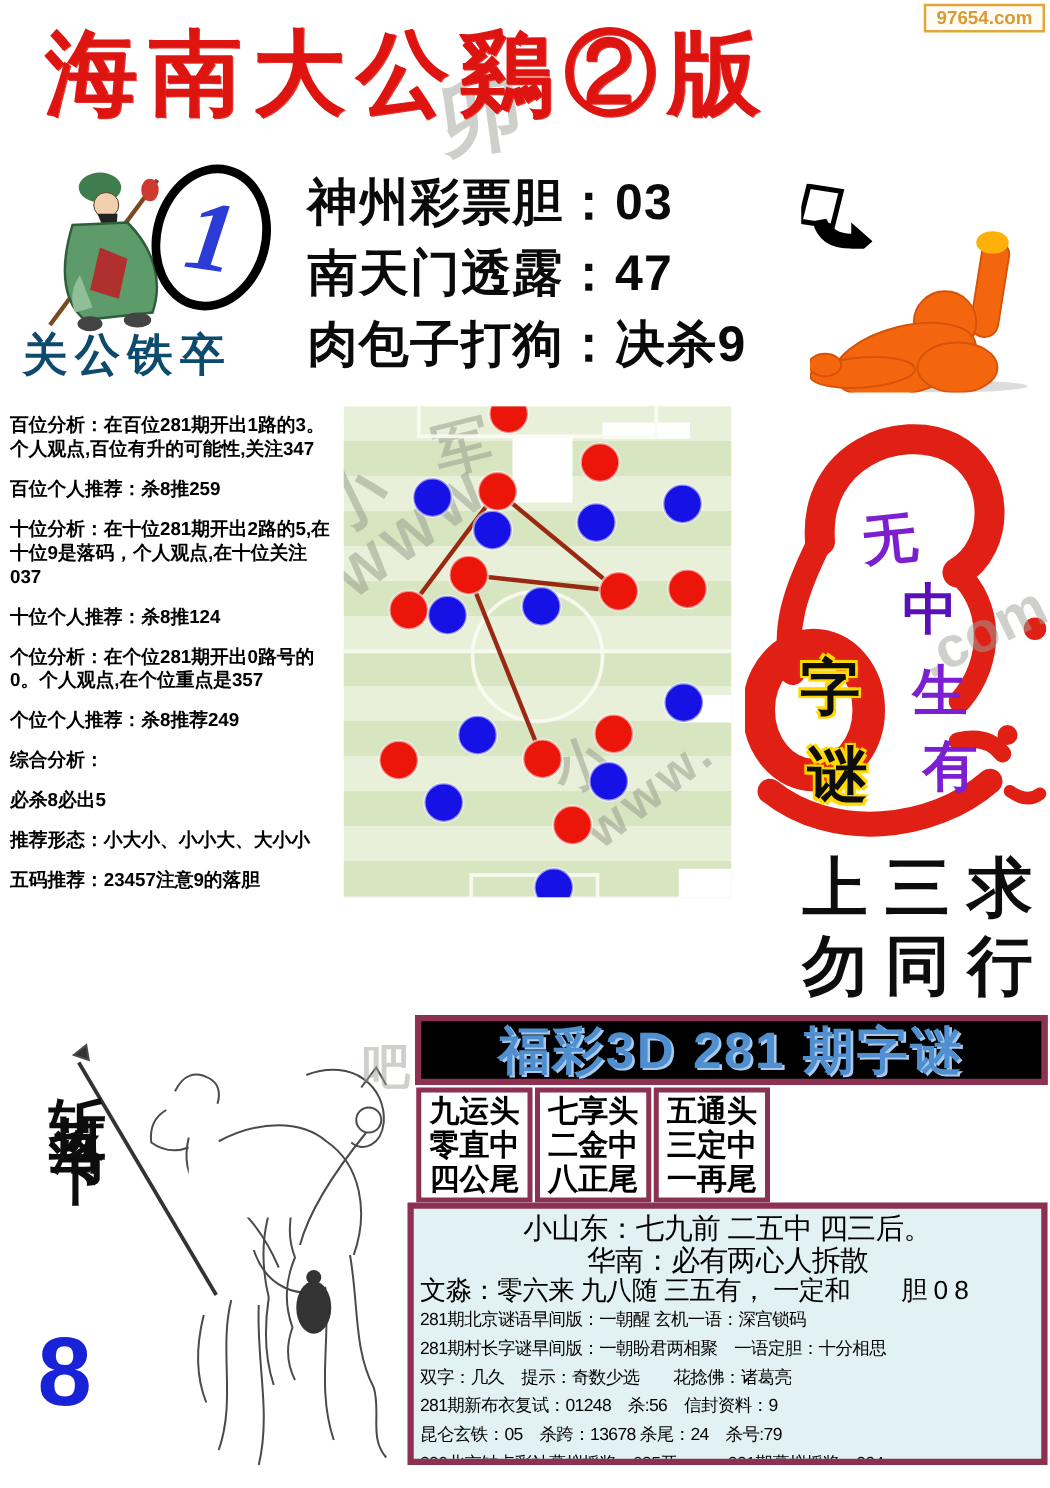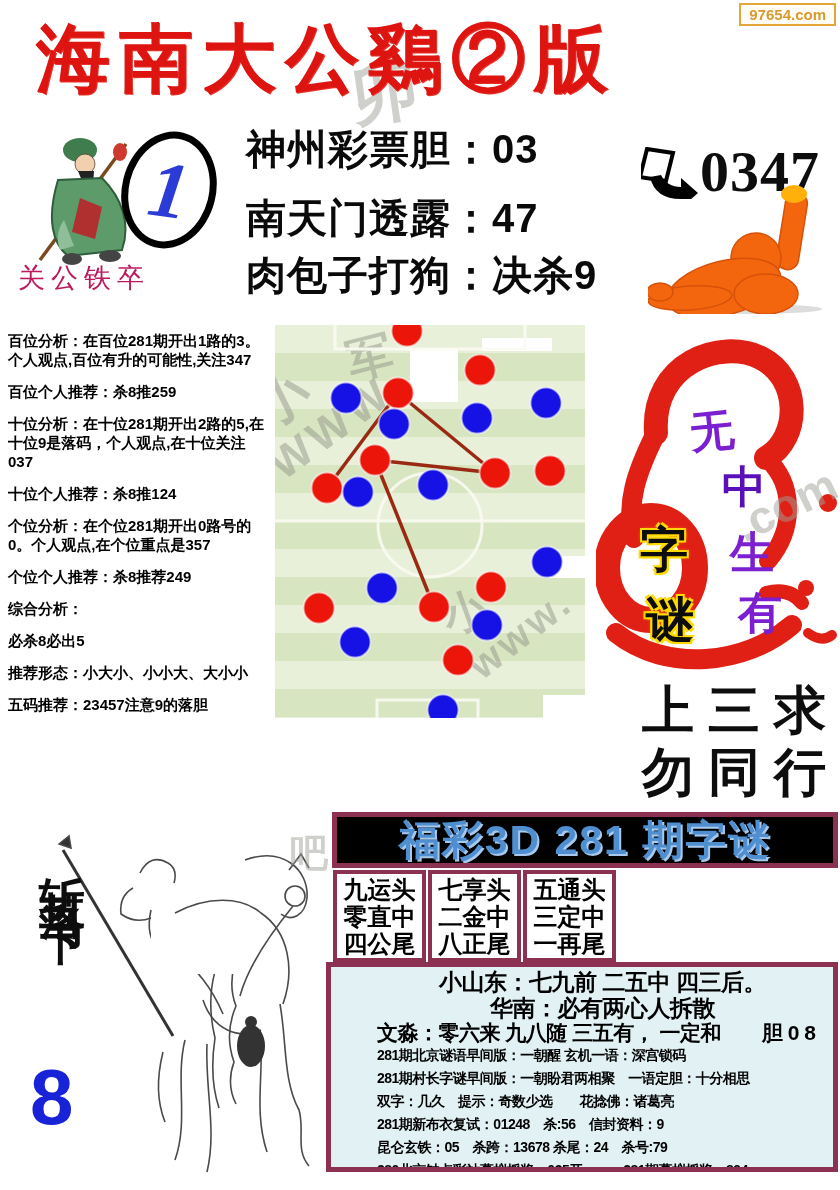--- a/index.html
+++ b/index.html
@@ -28,26 +28,26 @@
   .oval {
     left:122px; top:131px; width:94px; height:118px;
     border:7px solid #000; border-radius:50%; transform:rotate(14deg);
     display:flex; align-items:center; justify-content:center; background:transparent;
   }
   .oval span {
     font-family:"Liberation Serif", serif; font-style:italic;
     font-size:80px; font-weight:700; color:#2a3bd6; transform:rotate(-6deg);
   }
   .guan-caption {
-    left:18px; top:260px; font-size:27px; font-weight:400; color:#be185d; letter-spacing:6px;
+    left:18px; top:260px; font-size:36px; font-weight:700; color:#0c4a6e; letter-spacing:6px;
   }
 
   
   .tip { left:246px; font-size:40px; font-weight:900; color:#0a0a0a; white-space:nowrap; letter-spacing:1px;}
-  .tip1 { top:122px; } .tip2 { top:191px; } .tip3 { top:248px; }
+  .tip1 { top:134px; } .tip2 { top:191px; } .tip3 { top:248px; }
 
   .num0347 {
     left:700px; top:138px; font-family:"Liberation Serif", serif;
     font-size:58px; font-weight:700; color:#0d0d0d; letter-spacing:1px;
   }
 
   
   .analysis { left:8px; top:331px; width:260px; }
   .analysis p {
     font-size:15px; font-weight:700; line-height:19px; margin-bottom:13px; color:#000;
@@ -91,21 +91,21 @@
     top:870px; width:93px; height:92px; border:4px solid #8d3153; background:#fff;
     font-size:24px; font-weight:900; line-height:27px; color:#000;
     display:flex; flex-direction:column; align-items:center; justify-content:center;
   }
   .tbox1 { left:333px; } .tbox2 { left:428px; } .tbox3 { left:523px; }
   .panel-big {
     left:326px; top:962px; width:512px; height:210px;
     border:5px solid #8d3153; background:#e2f1f3; padding:2px 5px;
     overflow:hidden;
   }
-  .panel-big div { white-space:nowrap; font-weight:700; color:#000; letter-spacing:-0.5px;margin-left:41px; }
+  .panel-big div { white-space:nowrap; font-weight:400; color:#000; letter-spacing:-0.5px; }
   .pl-c { text-align:center; font-size:23px; line-height:26px; }
   .pl   { font-size:14px; line-height:23px; }
 </style>
 </head>
 <body>
 
 <div id="page">
 
   <div class="abs badge">97654.com</div>
 
@@ -132,21 +132,20 @@
   <div class="abs guan-caption">关公铁卒</div>
 
   <div class="abs tip tip1">神州彩票胆：03</div>
   <div class="abs tip tip2">南天门透露：47</div>
   <div class="abs tip tip3">肉包子打狗：决杀9</div>
 
   <svg class="abs" style="left:641px; top:147px;" width="58" height="52" viewBox="0 0 58 52">
     <path d="M6 2 l26 4 -7 28 -26 -4 z" fill="#fff" stroke="#000" stroke-width="4"></path>
     <path d="M20 28 q6 12 20 12 l0 -9 17 15 -17 15 0 -9 q-26 0 -31 -22 z" fill="#000"></path>
   </svg>
-  <div class="abs num0347">0347</div>
 
   <svg class="abs" style="left:648px; top:182px;" width="192" height="132" viewBox="0 0 192 132">
     <ellipse cx="102" cy="127" rx="72" ry="5" fill="#dcdcdc"></ellipse>
     <g fill="#f4660e" stroke="#d6510a" stroke-width="1.5">
       <rect x="133" y="10" width="22" height="78" rx="11" transform="rotate(9 144 49)"></rect>
       <ellipse cx="146" cy="12" rx="13" ry="9" fill="#ffb10a" stroke="none"></ellipse>
       <circle cx="108" cy="76" r="25"></circle>
       <ellipse cx="76" cy="106" rx="58" ry="27" transform="rotate(-14 76 106)"></ellipse>
       <ellipse cx="118" cy="112" rx="32" ry="20"></ellipse>
       <ellipse cx="42" cy="116" rx="42" ry="12" transform="rotate(-4 42 116)"></ellipse>

